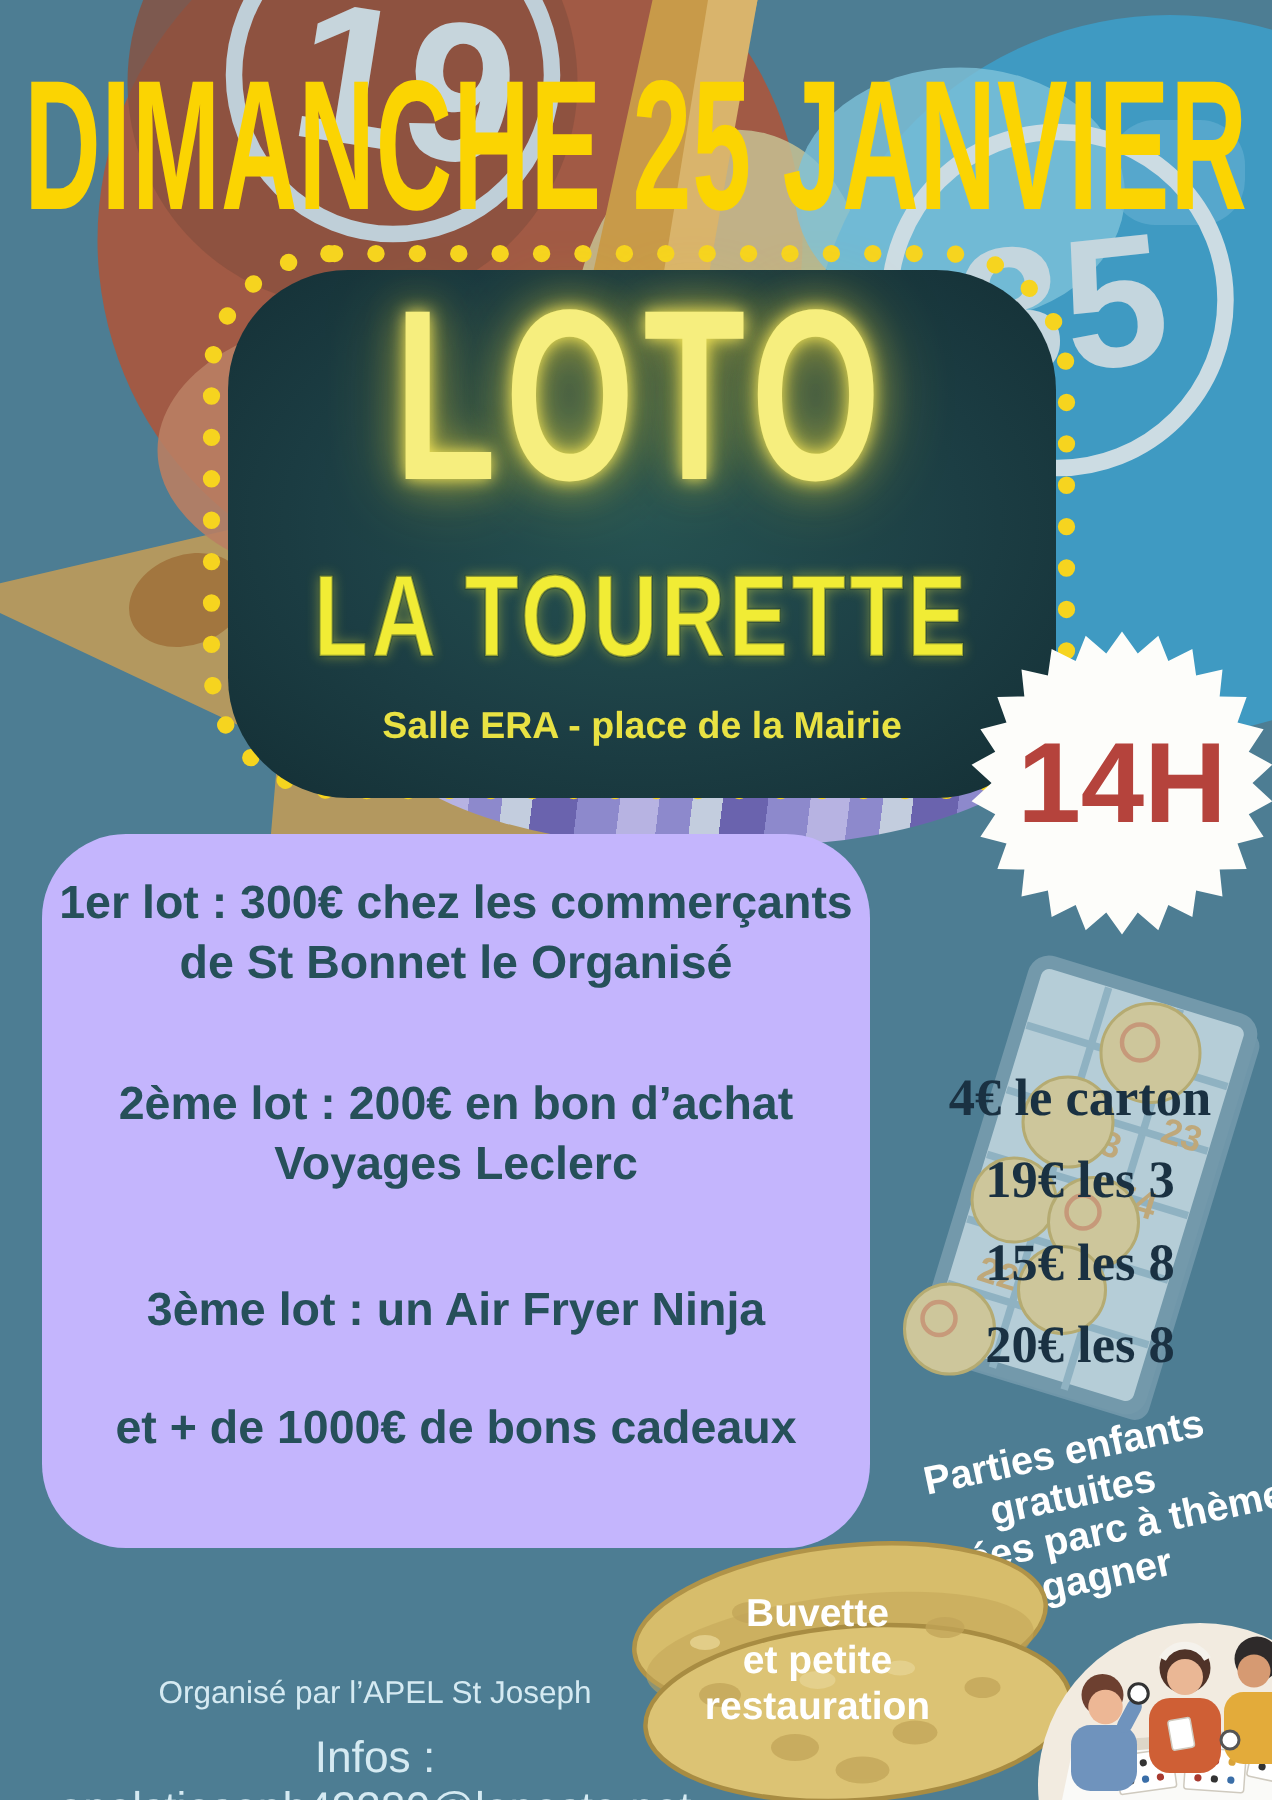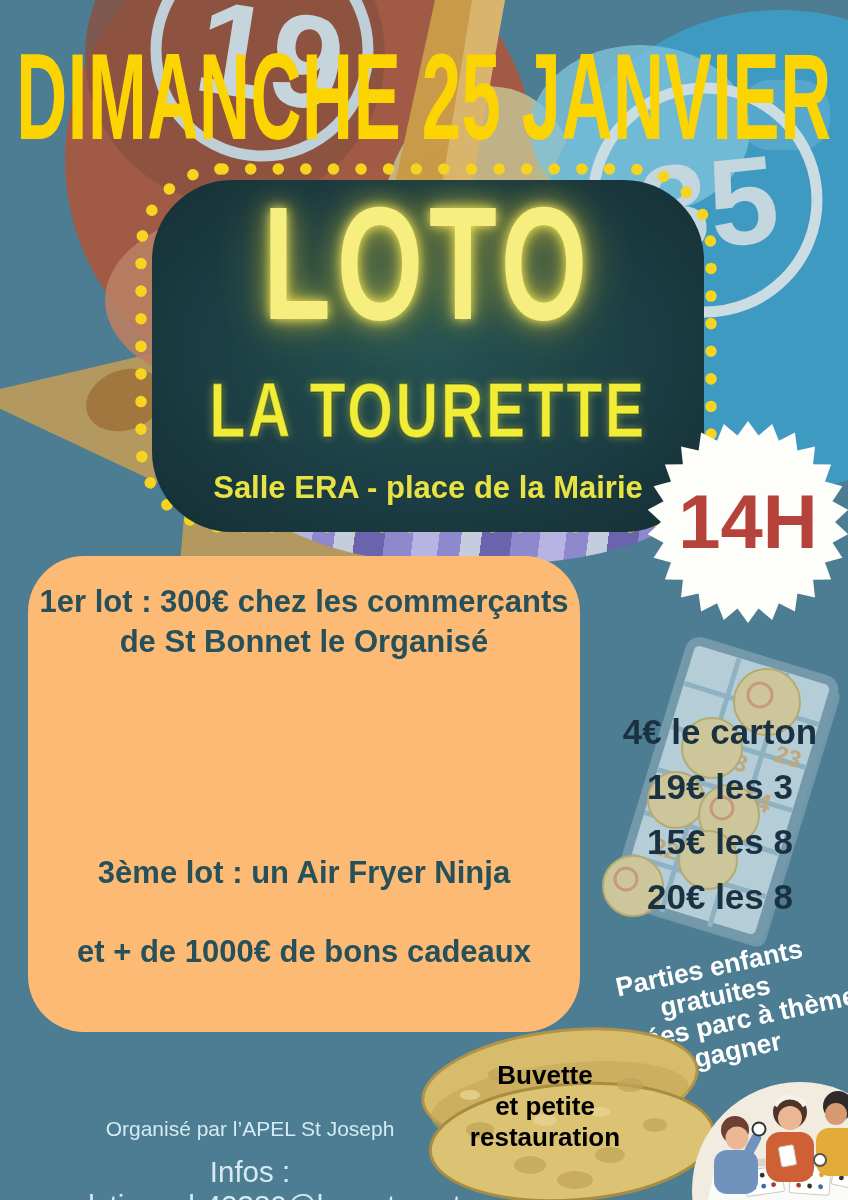--- a/index.html
+++ b/index.html
@@ -43,51 +43,51 @@
   }
   .loto-subtitle{
     left:152px; top:374px; width:552px; z-index:5; text-align:center;
     transform:scale(0.80,1.05); font-size:74px; font-weight:700; line-height:1;
     letter-spacing:3px; color:#f1ec35;
     -webkit-text-stroke:1.5px rgba(25,55,48,.45);
     text-shadow:0 0 9px rgba(240,235,60,.45);
   }
   .venue-line{
     left:152px; top:470px; width:552px; z-index:5; text-align:center;
-    font-size:31px; font-weight:700; color:#e9e243;
+    font-size:25px; font-weight:700; color:#e9e243;
   }
 
   
   .prize-box{
     left:28px; top:556px; width:552px; height:476px; z-index:5;
-    background:#fdba74; border-radius:56px;
+    background:#c4b5fd; border-radius:56px;
   }
   .prize{
     position:absolute; left:6px; width:540px; text-align:center;
     font-size:31px; font-weight:700; line-height:40px; color:#26505a;
   }
   .prize.p1{top:26px;} .prize.p2{top:160px;} .prize.p3{top:297px;} .prize.p4{top:376px;}
 
   
   #card-svg{left:0;top:0;z-index:6;}
   .pricing{
     left:598px; top:704px; width:244px; z-index:7; text-align:center;
-    font-size:35px; font-weight:700; line-height:55px; color:#1a3142;
+    font-size:35px; font-weight:700; line-height:55px; color:#1a3142;font-family:Liberation Serif, serif;
   }
   .extras{
     left:588px; top:953px; width:260px; z-index:7; text-align:center;
     transform:rotate(-12deg); transform-origin:center;
     font-size:26.5px; font-weight:700; line-height:28.5px; color:#ffffff; white-space:nowrap;
   }
 
   
   #bread-svg{left:0;top:0;z-index:8;}
   .bread-text{
     left:430px; top:1060px; width:230px; z-index:9; text-align:center;
-    font-size:26px; font-weight:700; line-height:31px; color:#000000;
+    font-size:26px; font-weight:700; line-height:31px; color:#ffffff;
   }
   .organizer{
     left:0; top:1117px; width:500px; z-index:9; text-align:center;
     font-size:21px; color:#d5eaf2;
   }
   .contact{
     left:0; top:1155px; width:500px; z-index:9; text-align:center;
     font-size:29.5px; color:#d5eaf2;
   }
   #kids-svg{left:0;top:0;z-index:10;}
@@ -139,20 +139,24 @@
 
   <div class="abs date-banner">DIMANCHE 25 JANVIER</div>
   <div class="abs loto-title">LOTO</div>
   <div class="abs loto-subtitle">LA TOURETTE</div>
   <div class="abs venue-line">Salle ERA - place de la Mairie</div>
 
   <div class="abs prize-box">
     <div class="prize p1">
       <div>1er lot : 300€ chez les commerçants</div>
       <div>de St Bonnet le Organisé</div>
+    </div>
+    <div class="prize p2">
+      <div>2ème lot : 200€ en bon d’achat</div>
+      <div>Voyages Leclerc</div>
     </div>
     <div class="prize p3">
       <div>3ème lot : un Air Fryer Ninja</div>
     </div>
     <div class="prize p4">
       <div>et + de 1000€ de bons cadeaux</div>
     </div>
   </div>
 
   <svg id="card-svg" class="abs" width="848" height="1200" viewBox="0 0 848 1200">

